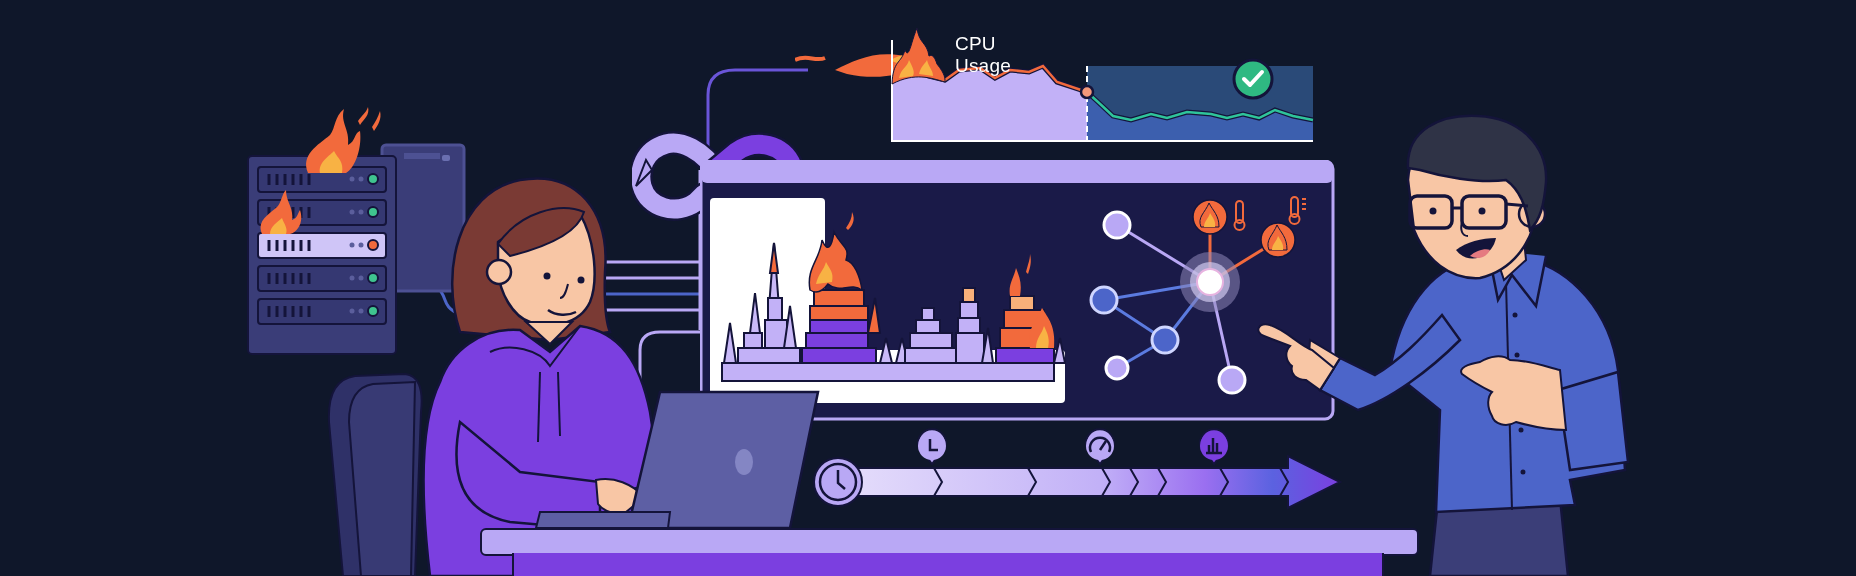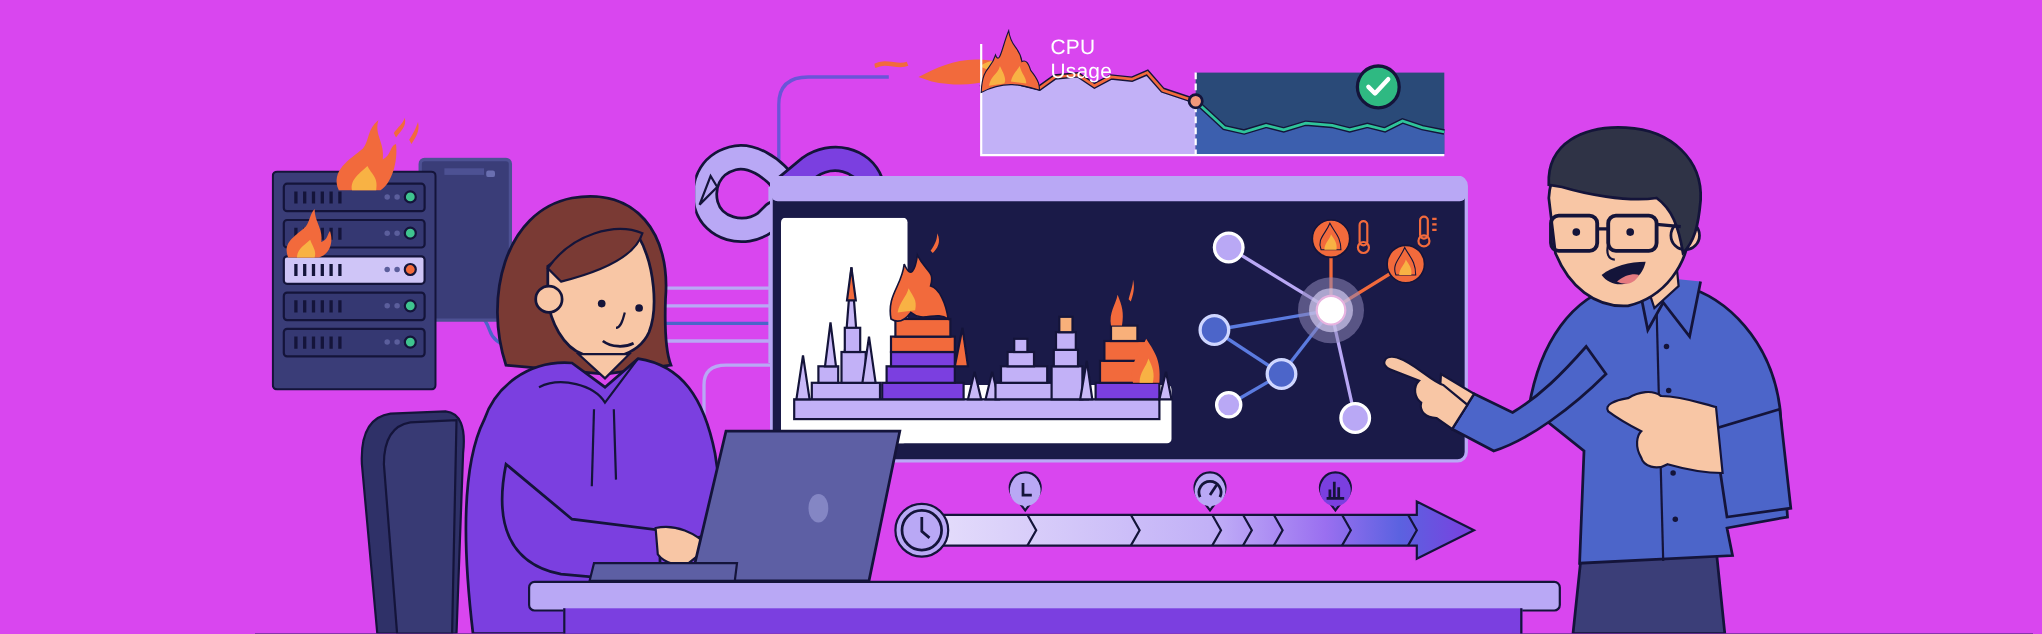--- a/index.html
+++ b/index.html
@@ -1,17 +1,17 @@
 <!DOCTYPE html>
 <html><head>
 <meta charset="utf-8">
 <style>
   html, body { margin:0; padding:0; }
   body { width:1856px; height:576px; overflow:hidden; background:#1b1c4f; font-family:"Liberation Sans", sans-serif; }
-  .scene { position:relative; width:1856px; height:576px; background:#d946ef; }
+  .scene { position:relative; width:1856px; height:576px; background:#0f172a; }
   .abs { position:absolute; }
   svg { display:block; }
   .cpu-title { position:absolute; left:955px; top:33px; color:#ffffff; font-size:19px; letter-spacing:0.2px; }
 </style>
 </head>
 <body>
 
 <div class="scene">
 
   <svg class="abs" style="left:0;top:0" width="1856" height="576">

